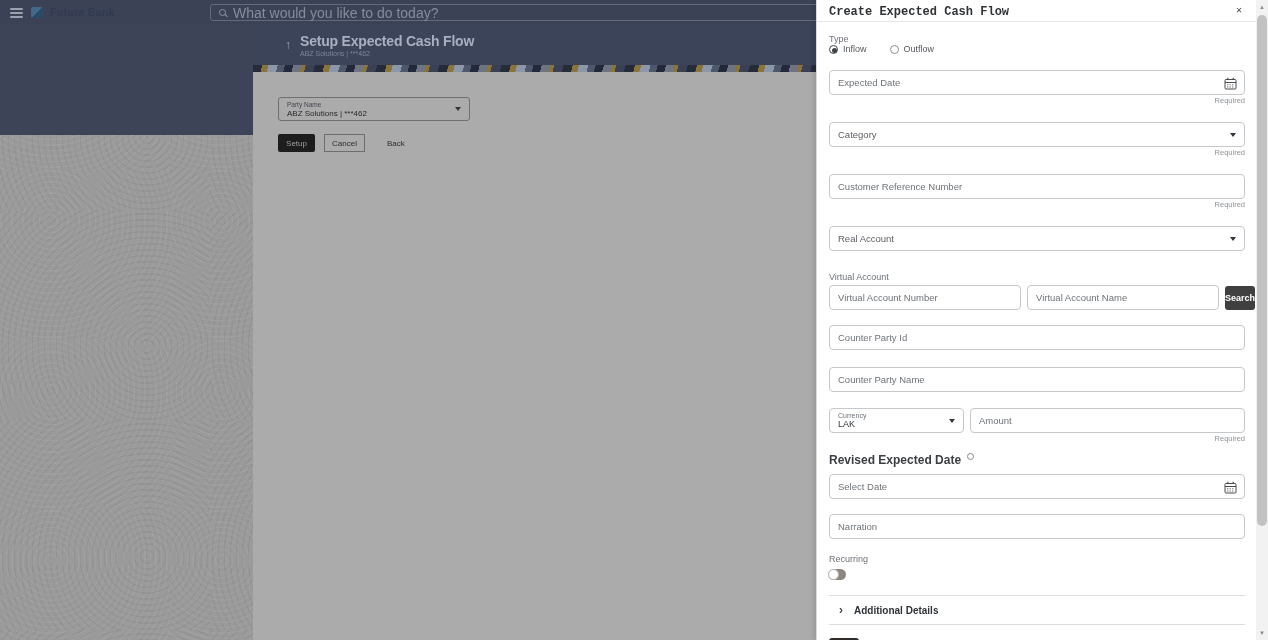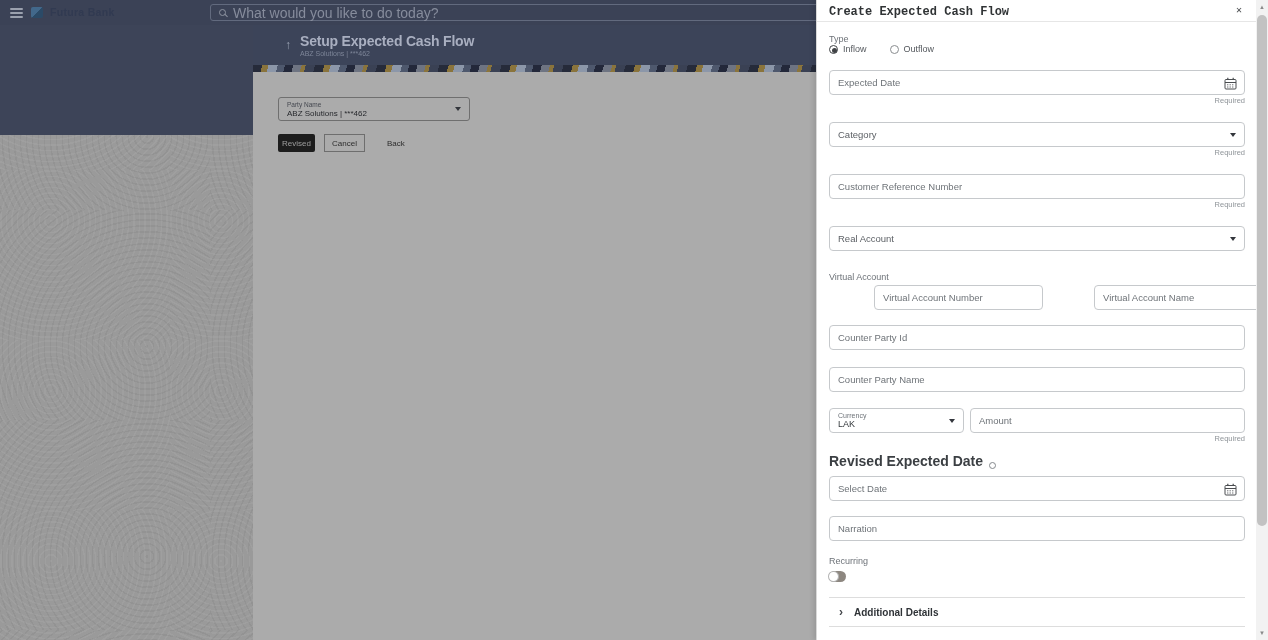--- a/index.html
+++ b/index.html
@@ -72,31 +72,31 @@
     font-size:9.5px; color:#33373b; font-family:inherit; }
   input.real::placeholder { color:#6e7378; opacity:1; }
   .sel { display:flex; align-items:center; padding:0 24px 0 8px; cursor:pointer; }
   .sel-ph { font-size:9.5px; color:#5d6166; }
   .cal { position:absolute; right:7px; top:6px; }
   .req { height:10px; margin-top:1px; text-align:right; font-size:7.5px; color:#8f9499; }
 
   .mt16{margin-top:16px;} .mt6{margin-top:16px;} .mt17{margin-top:17px;} .mt15{margin-top:15px;} .mt7{margin-top:7px;} .mt3{margin-top:3px;} .mt9{margin-top:9px;} .mt5{margin-top:5px;} .mt11{margin-top:11px;} .mt21{margin-top:21px;}
 
   .va-row { display:flex; gap:6px; }
-  .va-row .inp { width:169px; flex:0 0 auto;margin-left:45px; }
+  .va-row .inp { width:192px; flex:0 0 auto; }
   .btn-search { width:67px; height:24px; background:#404040; color:#fff; border:none; border-radius:3px;
     font-size:9px; font-weight:bold; font-family:inherit; cursor:pointer; margin-top:0.5px; }
 
   .cur-row { display:flex; gap:6px; }
   .cur-box { position:relative; width:135px; height:25px; border:1px solid #c6c9cc; border-radius:4px; padding:2.5px 20px 0 8px; cursor:pointer; flex:0 0 auto; }
   .cur-label { font-size:7px; color:#6d7278; }
   .cur-value { font-size:9px; color:#33373b; margin-top:0.5px; }
   .cur-row .inp { flex:1 1 auto; }
 
-  .lab-strong { font-size:14px; font-weight:bold; color:#3b3f43; display:flex; align-items:flex-end; gap:6px; }
+  .lab-strong { font-size:12px; font-weight:bold; color:#3b3f43; display:flex; align-items:flex-start; gap:6px; }
   .info-dot { width:7px; height:7px; border:1px solid #85898d; border-radius:50%; display:inline-block; }
 
   .tgl { position:relative; width:17px; height:11px; border-radius:6px; background:#8d8780; display:inline-block; cursor:pointer; }
   .tgl .knob { position:absolute; left:-1px; top:-0.5px; width:11px; height:11.5px; border-radius:50%; background:#fff; border:1px solid #b3b3b3; }
 
   .divider { height:1px; background:#dddddd; }
   .add-details { display:flex; align-items:center; gap:11px; padding:8px 0 8px 10px; cursor:pointer; }
   .chev { font-size:12px; color:#45484c; font-weight:bold; line-height:1; }
   .add-details-label { font-size:10px; font-weight:bold; color:#2f3337; }
   .btn-add { width:30px; height:22px; background:#2e2b28; color:#fff; border:none; border-radius:3px;
@@ -138,21 +138,21 @@
     </div>
   </div>
   <div class="mosaic"></div>
   <div class="cardbody">
     <div class="party">
       <div class="party-label">Party Name</div>
       <div class="party-value">ABZ Solutions | ***462</div>
       <span class="caret"></span>
     </div>
     <div class="btnrow">
-      <button class="btn-submit">Revised</button>
+      <button class="btn-submit">Setup</button>
       <button class="btn-cancel">Cancel</button>
       <span class="btn-back">Back</span>
     </div>
   </div>
 </main>
 
 <aside class="drawer">
   <div class="d-head">
     <span class="d-title">Create Expected Cash Flow</span>
     <span class="d-close">✕</span>

